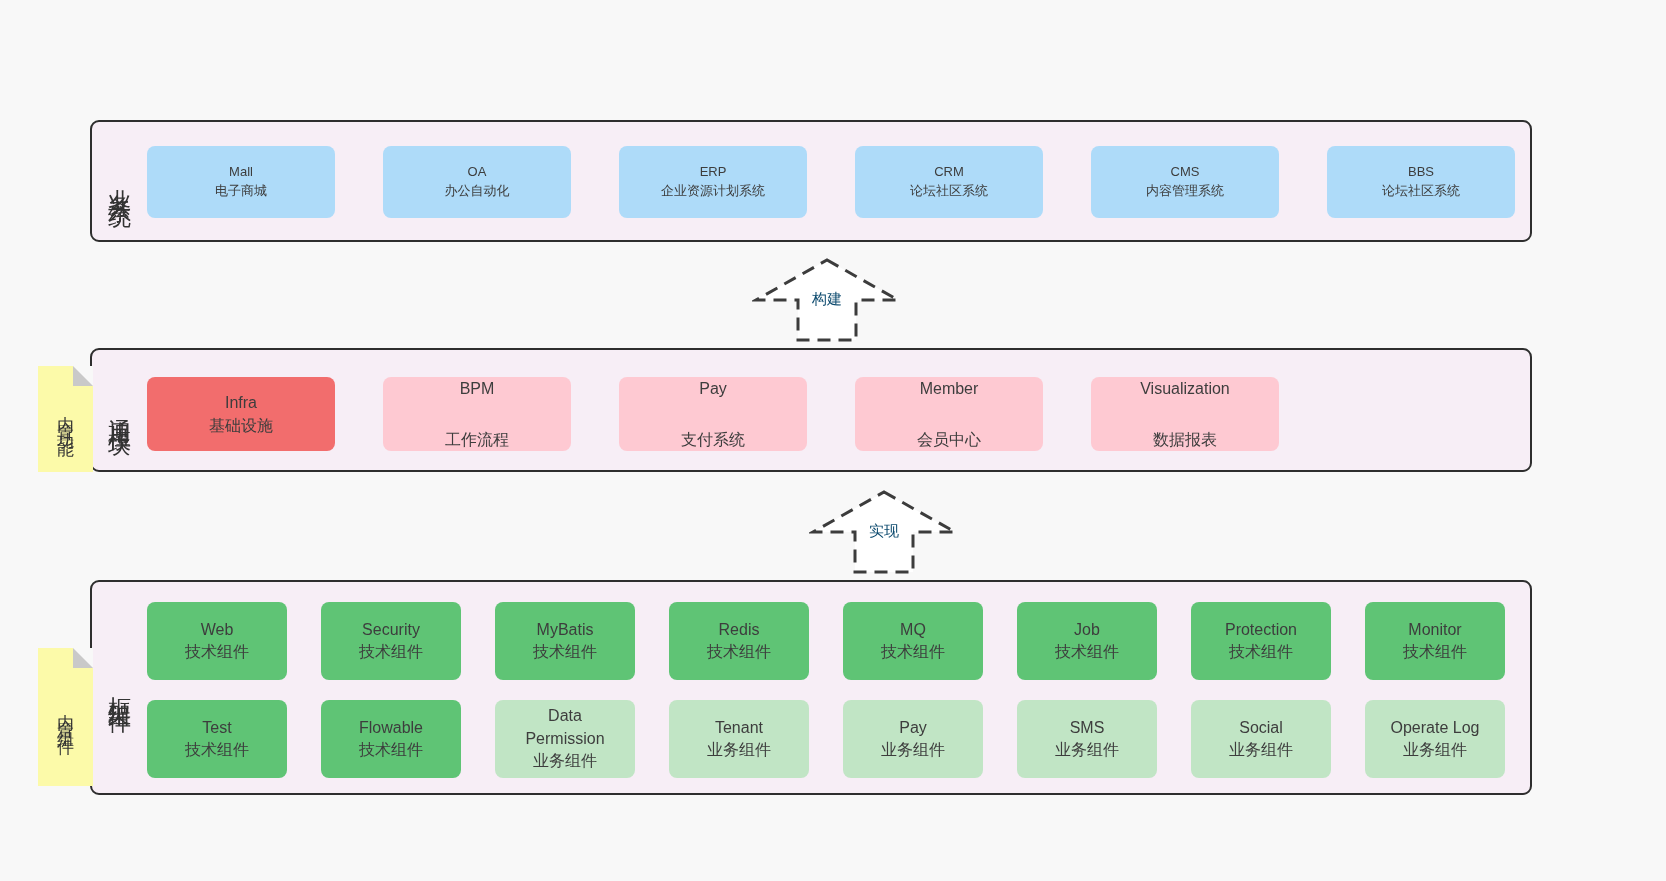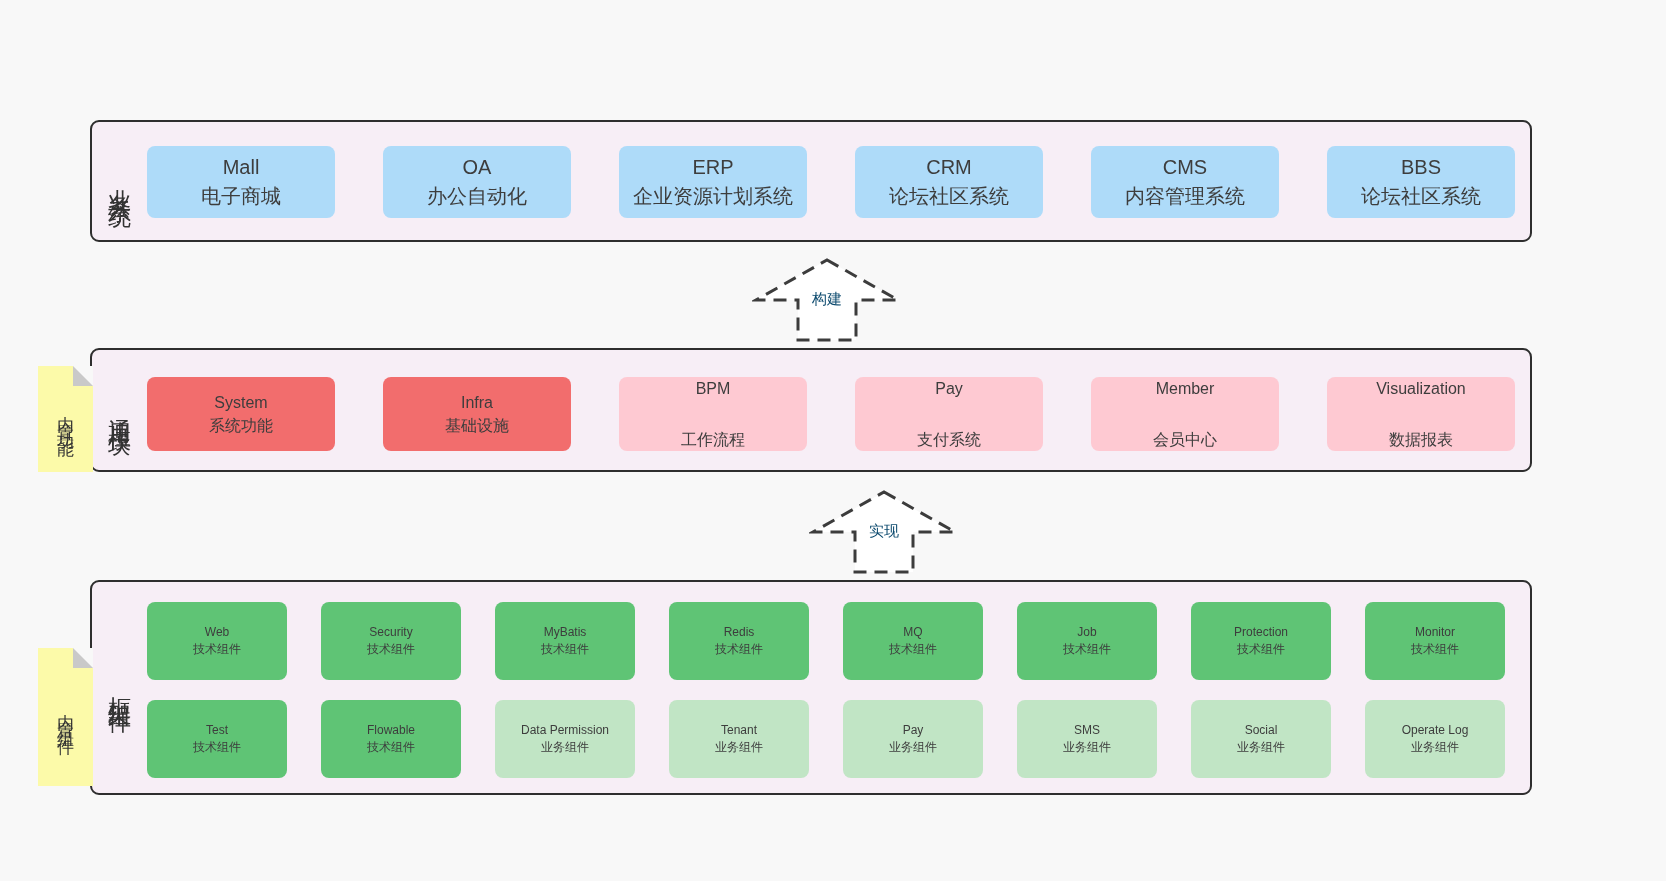--- a/index.html
+++ b/index.html
@@ -15,23 +15,23 @@
   .layer{position:absolute;left:90px;width:1442px;background:var(--panel);
          border:2px solid var(--border);border-radius:9px;}
   .layer-label{position:absolute;left:13px;top:50%;transform:translateY(-50%);
          writing-mode:vertical-rl;text-orientation:upright;font-size:23px;
          letter-spacing:5px;color:#333;white-space:nowrap;}
 
   .boxes{position:absolute;left:55px;display:flex;gap:48px;}
   .boxes-sm{position:absolute;left:55px;display:flex;gap:34px;}
   .box{border-radius:8px;display:flex;flex-direction:column;align-items:center;
        justify-content:center;text-align:center;line-height:1.45;}
-  .box-lg{width:188px;height:72px;font-size:20px;}
+  .box-lg{width:188px;height:72px;font-size:13px;}
   .box-md{width:188px;height:74px;font-size:16px;}
-  .box-sm{width:140px;height:78px;font-size:12px;line-height:1.4;padding:0 12px;}
+  .box-sm{width:140px;height:78px;font-size:16px;line-height:1.4;padding:0 12px;}
   .box[data-variant="blue"]{background:var(--blue);}
   .box[data-variant="red"]{background:var(--red);}
   .box[data-variant="pink"]{background:var(--pink);justify-content:space-between;}
   .box[data-variant="green"]{background:var(--green);}
   .box[data-variant="lightgreen"]{background:var(--lightgreen);}
 
   .sticky{position:absolute;left:38px;width:55px;background:var(--yellow);z-index:3;
           display:flex;align-items:center;justify-content:center;}
   .sticky-fold{content:"";position:absolute;top:0;right:0;width:0;height:0;
           border-style:solid;border-width:0 20px 20px 0;
@@ -87,24 +87,20 @@
   </div>
 
   <div class="sticky" style="top:366px;height:106px;">
     <div class="sticky-fold"></div>
     <div class="sticky-text">内置功能</div>
   </div>
   <div class="layer" style="top:348px;height:124px;">
     <div class="layer-label">通用模块</div>
     <div class="boxes" style="top:27px;">
       <div class="box box-md" data-variant="red">
-        <div>System</div>
-        <div>系统功能</div>
-      </div>
-      <div class="box box-md" data-variant="red">
         <div>Infra</div>
         <div>基础设施</div>
       </div>
       <div class="box box-md" data-variant="pink">
         <div>BPM</div>
         <div>工作流程</div>
       </div>
       <div class="box box-md" data-variant="pink">
         <div>Pay</div>
         <div>支付系统</div>

